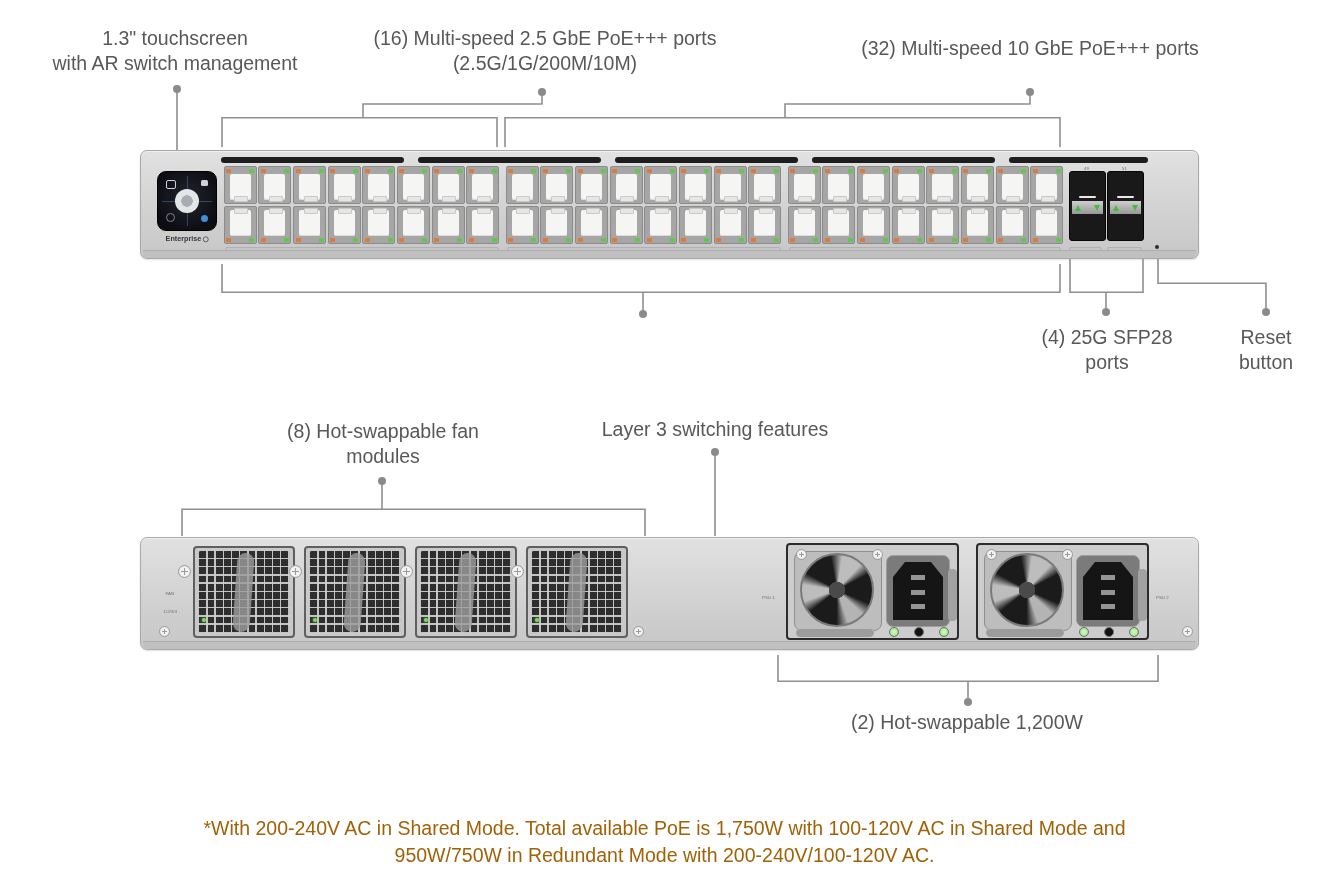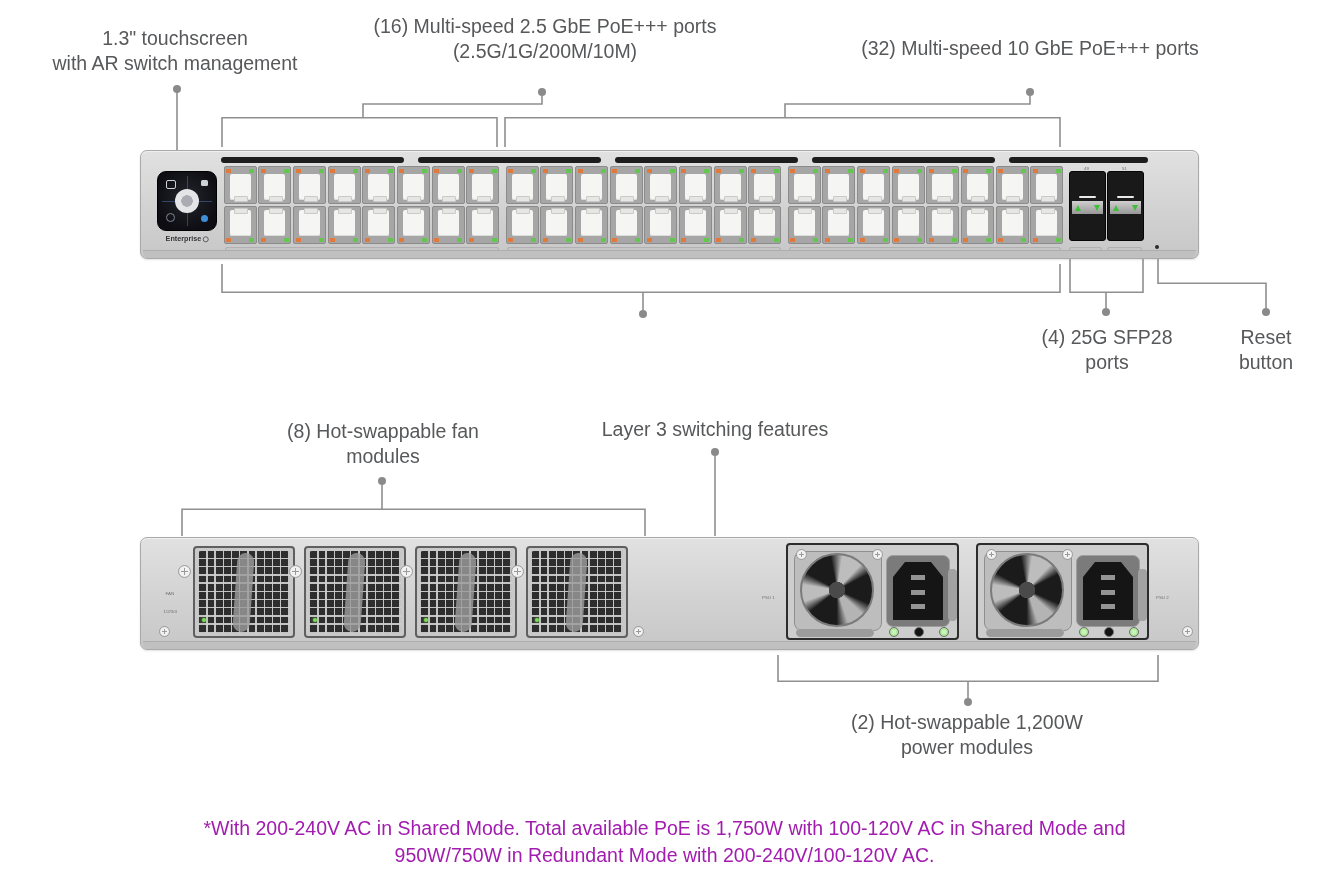--- a/index.html
+++ b/index.html
@@ -2,21 +2,21 @@
 <html><head>
 <meta charset="utf-8">
 <style>
   html,body{margin:0;padding:0;background:#fff;}
   .canvas{position:relative;width:1329px;height:887px;background:#ffffff;overflow:hidden;
           font-family:"Liberation Sans",sans-serif;}
   svg.lines{position:absolute;left:0;top:0;z-index:3;pointer-events:none;}
 
   
   .callout{position:absolute;z-index:4;text-align:center;color:#57585a;font-size:19.5px;line-height:25px;}
-  .callout.footnote{color:#a21caf;line-height:27px;}
+  .callout.footnote{color:#a16207;line-height:27px;}
 
   
   .chassis{position:absolute;left:140px;width:1057px;background:linear-gradient(180deg,#e1e1e1,#d2d2d2 55%,#c7c7c7);
            border:1px solid #a9a9a9;border-radius:7px;box-shadow:inset 0 1px 0 #efefef,0 1px 2px rgba(0,0,0,.12);z-index:2;}
   #front-chassis{top:150px;height:107px;}
   #rear-chassis{top:537px;height:111px;}
   .lip{position:absolute;left:2px;right:2px;bottom:0;height:7px;background:#c0c0c0;border-top:1px solid #aeaeae;
        border-radius:0 0 6px 6px;}
 
   
@@ -135,21 +135,21 @@
       <circle cx="382" cy="481" r="4"></circle>
       <circle cx="715" cy="452" r="4"></circle>
       <circle cx="968" cy="702" r="4"></circle>
     </g>
   </svg>
 
   <div class="callout" style="left:15px;top:26px;width:320px;">
     <div>1.3" touchscreen</div>
     <div>with AR switch management</div>
   </div>
-  <div class="callout" style="left:355px;top:14px;width:380px;">
+  <div class="callout" style="left:355px;top:26px;width:380px;">
     <div>(16) Multi-speed 2.5 GbE PoE+++ ports</div>
     <div>(2.5G/1G/200M/10M)</div>
   </div>
   <div class="callout" style="left:830px;top:36px;width:400px;">
     <div>(32) Multi-speed 10 GbE PoE+++ ports</div>
   </div>
   <div class="callout" style="left:1007px;top:325px;width:200px;">
     <div>(4) 25G SFP28</div>
     <div>ports</div>
   </div>
@@ -159,21 +159,20 @@
   </div>
   <div class="callout" style="left:233px;top:419px;width:300px;">
     <div>(8) Hot-swappable fan</div>
     <div>modules</div>
   </div>
   <div class="callout" style="left:565px;top:417px;width:300px;">
     <div>Layer 3 switching features</div>
   </div>
   <div class="callout" style="left:817px;top:710px;width:300px;">
     <div>(2) Hot-swappable 1,200W</div>
-    <div>power modules</div>
   </div>
   <div class="callout footnote" style="left:0;right:0;top:815px;">
     <div>*With 200-240V AC in Shared Mode. Total available PoE is 1,750W with 100-120V AC in Shared Mode and</div>
     <div>950W/750W in Redundant Mode with 200-240V/100-120V AC.</div>
   </div>
 
   <div class="chassis" id="front-chassis">
 
     <div class="touchscreen">
       <div class="ts-line-v"></div>

